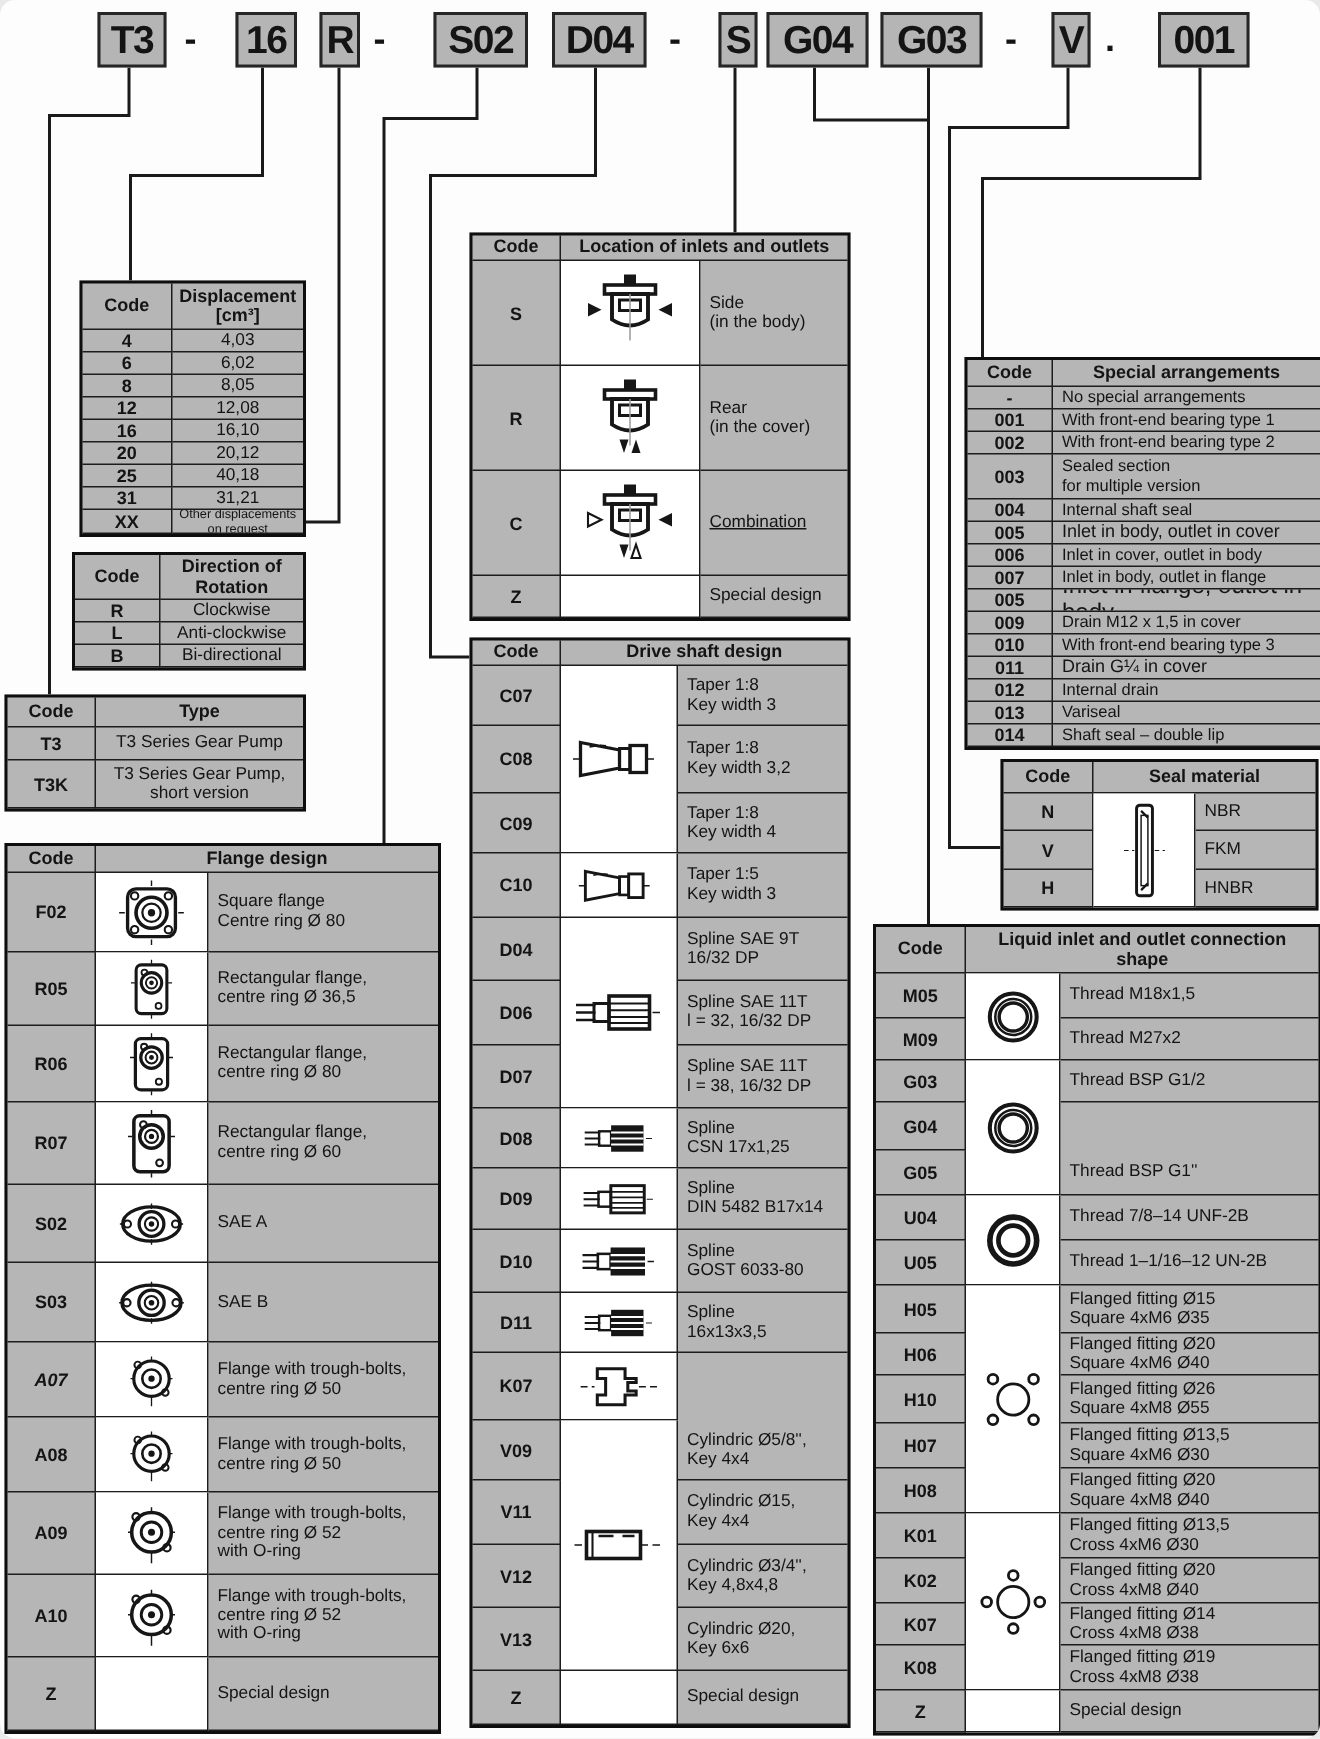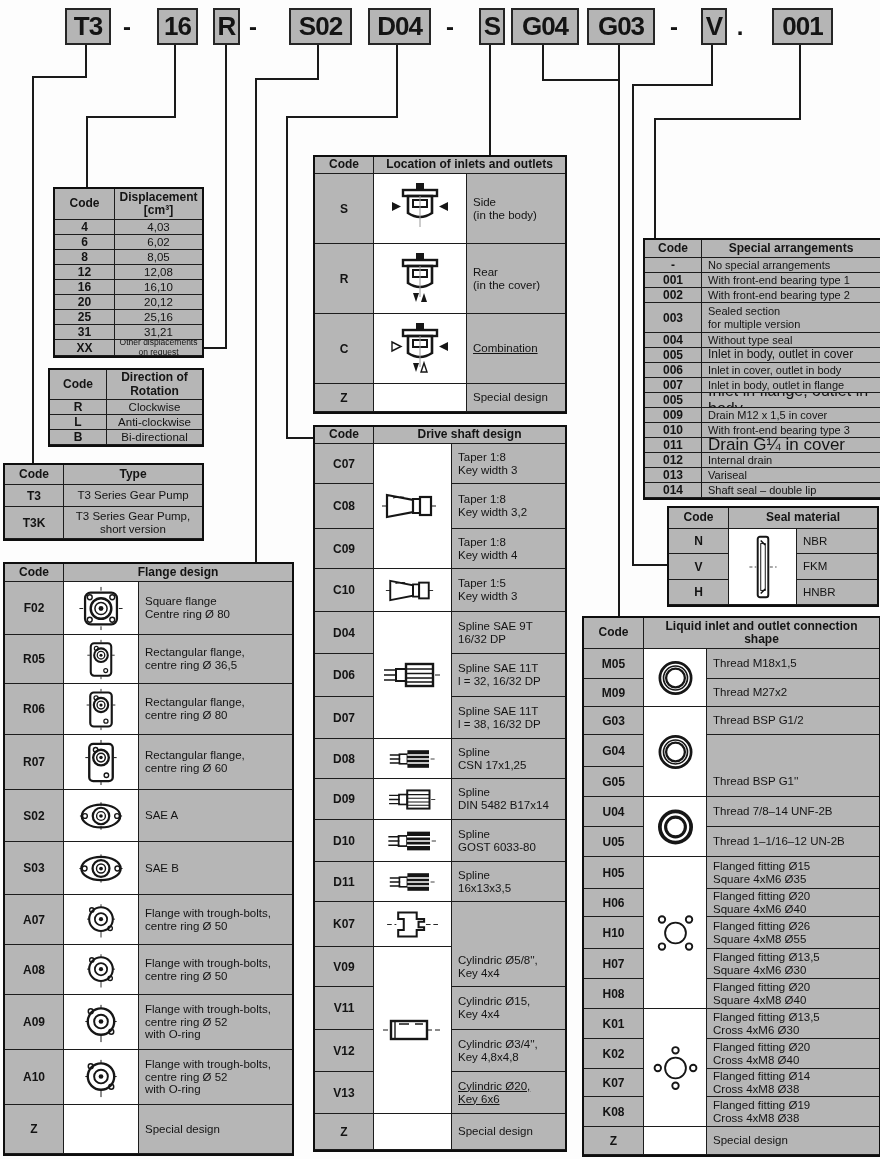--- a/index.html
+++ b/index.html
@@ -1,17 +1,17 @@
 <!DOCTYPE html>
 <html><head>
 <meta charset="utf-8">
 <style>
   html,body{margin:0;padding:0;background:#e9e9e9;}
   #canvas{position:relative;width:880px;height:1159px;background:#fdfdfd;overflow:hidden;
-          font-family:"Liberation Sans","DejaVu Sans",sans-serif;color:#141414;}
+          font-family:"Liberation Sans","DejaVu Sans",sans-serif;color:#141414;border-radius:10px;}
   #wires{position:absolute;left:0;top:0;z-index:0;}
   .codebox{position:absolute;top:8px;height:33px;background:#b5b5b5;border:2px solid #262626;
            display:flex;align-items:center;justify-content:center;font-weight:bold;font-size:26px;
            z-index:2;letter-spacing:-1px;}
   .codesep{position:absolute;top:8px;height:37px;display:flex;align-items:center;justify-content:center;
            font-weight:bold;font-size:24px;z-index:2;}
   .tbl{position:absolute;display:grid;background:#b6b6b6;border:2px solid #0e0e0e;z-index:1;}
   .c{border-right:1.5px solid #1c1c1c;border-bottom:1.5px solid #1c1c1c;display:flex;
      align-items:center;justify-content:center;overflow:hidden;}
   .code{font-weight:bold;font-size:12px;}
@@ -68,21 +68,21 @@
         <div class="c desc noR center" style="grid-area: 3 / 2;">6,02</div>
         <div class="c code" style="grid-area: 4 / 1;">8</div>
         <div class="c desc noR center" style="grid-area: 4 / 2;">8,05</div>
         <div class="c code" style="grid-area: 5 / 1;">12</div>
         <div class="c desc noR center" style="grid-area: 5 / 2;">12,08</div>
         <div class="c code" style="grid-area: 6 / 1;">16</div>
         <div class="c desc noR center" style="grid-area: 6 / 2;">16,10</div>
         <div class="c code" style="grid-area: 7 / 1;">20</div>
         <div class="c desc noR center" style="grid-area: 7 / 2;">20,12</div>
         <div class="c code" style="grid-area: 8 / 1;">25</div>
-        <div class="c desc noR center" style="grid-area: 8 / 2;">25,16</div>
+        <div class="c desc noR center" style="grid-area: 8 / 2;">40,18</div>
         <div class="c code" style="grid-area: 9 / 1;">31</div>
         <div class="c desc noR center" style="grid-area: 9 / 2;">31,21</div>
         <div class="c code" style="grid-area: 10 / 1;">XX</div>
         <div class="c desc noR small" style="grid-area: 10 / 2;">Other displacements
 on request</div>
       </div>
       <div class="tbl" style="left: 48px; top: 368px; width: 152px; grid-template-columns: 57px 1fr; grid-template-rows: 30px 15px 15px 15px;">
         <div class="c hdr" style="grid-area: 1 / 1;">Code</div>
         <div class="c hdr noR" style="grid-area: 1 / 2 / auto / 3;">Direction of
 Rotation</div>
@@ -114,21 +114,21 @@
         <div class="c code" style="grid-area: 4 / 1;">R06</div>
         <div class="c desc noR" style="grid-area: 4 / 3;">Rectangular flange,
 centre ring Ø 80</div>
         <div class="c code" style="grid-area: 5 / 1;">R07</div>
         <div class="c desc noR" style="grid-area: 5 / 3;">Rectangular flange,
 centre ring Ø 60</div>
         <div class="c code" style="grid-area: 6 / 1;">S02</div>
         <div class="c desc noR" style="grid-area: 6 / 3;">SAE A</div>
         <div class="c code" style="grid-area: 7 / 1;">S03</div>
         <div class="c desc noR" style="grid-area: 7 / 3;">SAE B</div>
-        <div class="c code" style="grid-area: 8 / 1;">A07</div>
+        <div class="c code" style="grid-area: 8 / 1; font-style: italic;">A07</div>
         <div class="c desc noR" style="grid-area: 8 / 3;">Flange with trough-bolts,
 centre ring Ø 50</div>
         <div class="c code" style="grid-area: 9 / 1;">A08</div>
         <div class="c desc noR" style="grid-area: 9 / 3;">Flange with trough-bolts,
 centre ring Ø 50</div>
         <div class="c code" style="grid-area: 10 / 1;">A09</div>
         <div class="c desc noR" style="grid-area: 10 / 3;">Flange with trough-bolts,
 centre ring Ø 52
 with O-ring</div>
         <div class="c code" style="grid-area: 11 / 1;">A10</div>
@@ -337,21 +337,21 @@
         <div class="c code" style="grid-area: 14 / 1;">V09</div>
         <div class="c desc noR" style="grid-area: 14 / 3;">Cylindric Ø5/8'',
 Key 4x4</div>
         <div class="c code" style="grid-area: 15 / 1;">V11</div>
         <div class="c desc noR" style="grid-area: 15 / 3;">Cylindric Ø15,
 Key 4x4</div>
         <div class="c code" style="grid-area: 16 / 1;">V12</div>
         <div class="c desc noR" style="grid-area: 16 / 3;">Cylindric Ø3/4'',
 Key 4,8x4,8</div>
         <div class="c code" style="grid-area: 17 / 1;">V13</div>
-        <div class="c desc noR" style="grid-area: 17 / 3; text-decoration: underline;">Cylindric Ø20,
+        <div class="c desc noR" style="grid-area: 17 / 3;">Cylindric Ø20,
 Key 6x6</div>
         <div class="c code" style="grid-area: 18 / 1;">Z</div>
         <div class="c desc noR" style="grid-area: 18 / 3;">Special design</div>
         <div class="c img" style="grid-area: 2 / 2 / 5;">
           <svg width="64" height="50" viewBox="0 0 64 40">
             <path d="M6 9 L32 14 L32 26 L6 31 Z" stroke="#161616" fill="none" stroke-width="2.2"></path>
        <rect x="32" y="13" width="7" height="14" stroke="#161616" fill="none" stroke-width="2"></rect>
        <rect x="39" y="11" width="11" height="18" stroke="#161616" fill="none" stroke-width="2.2"></rect>
        <path d="M12 12 Q20 10 26 12" stroke="#161616" stroke-width="1.2" fill="none" stroke-dasharray="4 3"></path>
        <path d="M1 20 H6 M50 20 H58" stroke="#161616" stroke-width="1" stroke-dasharray="5 3"></path>
@@ -433,35 +433,35 @@
         <div class="c code" style="grid-area: 2 / 1;">-</div>
         <div class="c desc noR" style="grid-area: 2 / 2; font-size: 11px;">No special arrangements</div>
         <div class="c code" style="grid-area: 3 / 1;">001</div>
         <div class="c desc noR" style="grid-area: 3 / 2; font-size: 11px;">With front-end bearing type 1</div>
         <div class="c code" style="grid-area: 4 / 1;">002</div>
         <div class="c desc noR" style="grid-area: 4 / 2; font-size: 11px;">With front-end bearing type 2</div>
         <div class="c code" style="grid-area: 5 / 1;">003</div>
         <div class="c desc noR" style="grid-area: 5 / 2; font-size: 11px;">Sealed section
 for multiple version</div>
         <div class="c code" style="grid-area: 6 / 1;">004</div>
-        <div class="c desc noR" style="grid-area: 6 / 2; font-size: 11px;">Without type seal</div>
+        <div class="c desc noR" style="grid-area: 6 / 2; font-size: 11px;">Internal shaft seal</div>
         <div class="c code" style="grid-area: 7 / 1;">005</div>
         <div class="c desc noR" style="grid-area: 7 / 2; font-size: 12px;">Inlet in body, outlet in cover</div>
         <div class="c code" style="grid-area: 8 / 1;">006</div>
         <div class="c desc noR" style="grid-area: 8 / 2; font-size: 11px;">Inlet in cover, outlet in body</div>
         <div class="c code" style="grid-area: 9 / 1;">007</div>
         <div class="c desc noR" style="grid-area: 9 / 2; font-size: 11px;">Inlet in body, outlet in flange</div>
         <div class="c code" style="grid-area: 10 / 1;">005</div>
         <div class="c desc noR" style="grid-area: 10 / 2; font-size: 16px;">Inlet in flange, outlet in body</div>
         <div class="c code" style="grid-area: 11 / 1;">009</div>
         <div class="c desc noR" style="grid-area: 11 / 2; font-size: 11px;">Drain M12 x 1,5 in cover</div>
         <div class="c code" style="grid-area: 12 / 1;">010</div>
         <div class="c desc noR" style="grid-area: 12 / 2; font-size: 11px;">With front-end bearing type 3</div>
         <div class="c code" style="grid-area: 13 / 1;">011</div>
-        <div class="c desc noR" style="grid-area: 13 / 2; font-size: 17px;">Drain G¼ in cover</div>
+        <div class="c desc noR" style="grid-area: 13 / 2; font-size: 12px;">Drain G¼ in cover</div>
         <div class="c code" style="grid-area: 14 / 1;">012</div>
         <div class="c desc noR" style="grid-area: 14 / 2; font-size: 11px;">Internal drain</div>
         <div class="c code" style="grid-area: 15 / 1;">013</div>
         <div class="c desc noR" style="grid-area: 15 / 2; font-size: 11px;">Variseal</div>
         <div class="c code" style="grid-area: 16 / 1;">014</div>
         <div class="c desc noR" style="grid-area: 16 / 2; font-size: 11px;">Shaft seal – double lip</div>
       </div>
       <div class="tbl" style="left: 667px; top: 506px; width: 208px; grid-template-columns: 60px 68px 1fr; grid-template-rows: 21px 25px 26px 25px;">
         <div class="c hdr" style="grid-area: 1 / 1;">Code</div>
         <div class="c hdr noR" style="grid-area: 1 / 2 / auto / 4;">Seal material</div>

